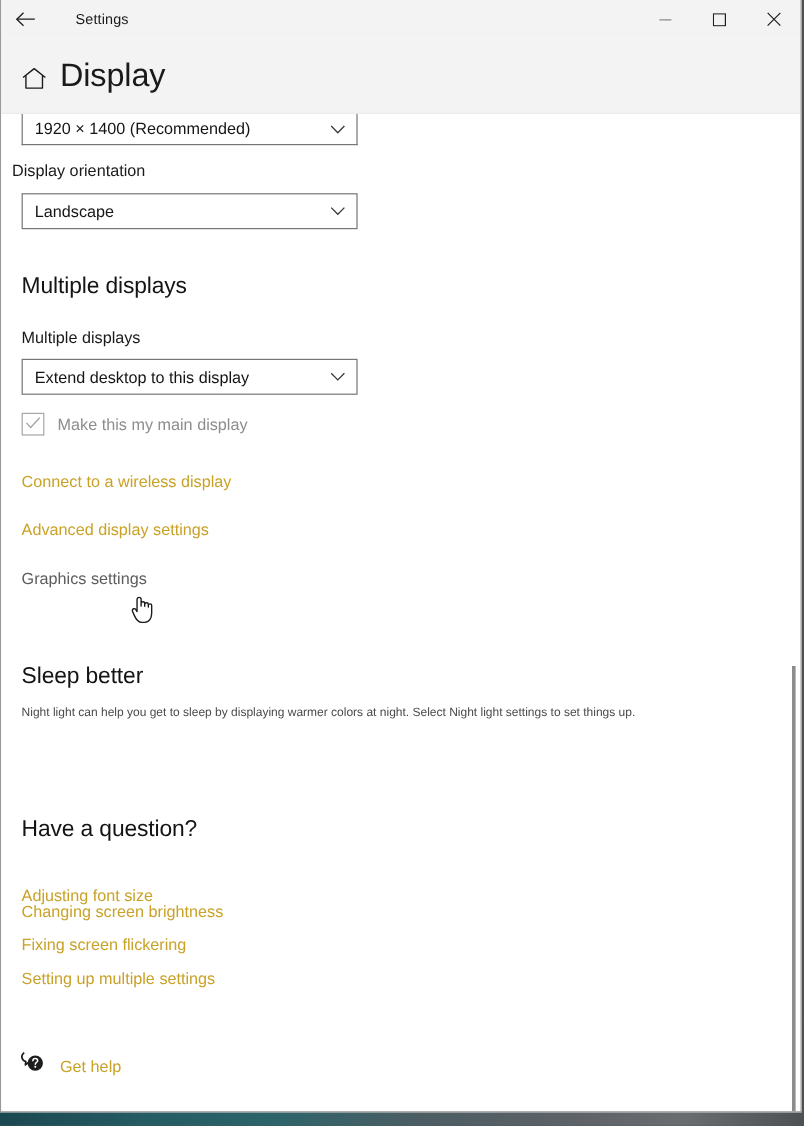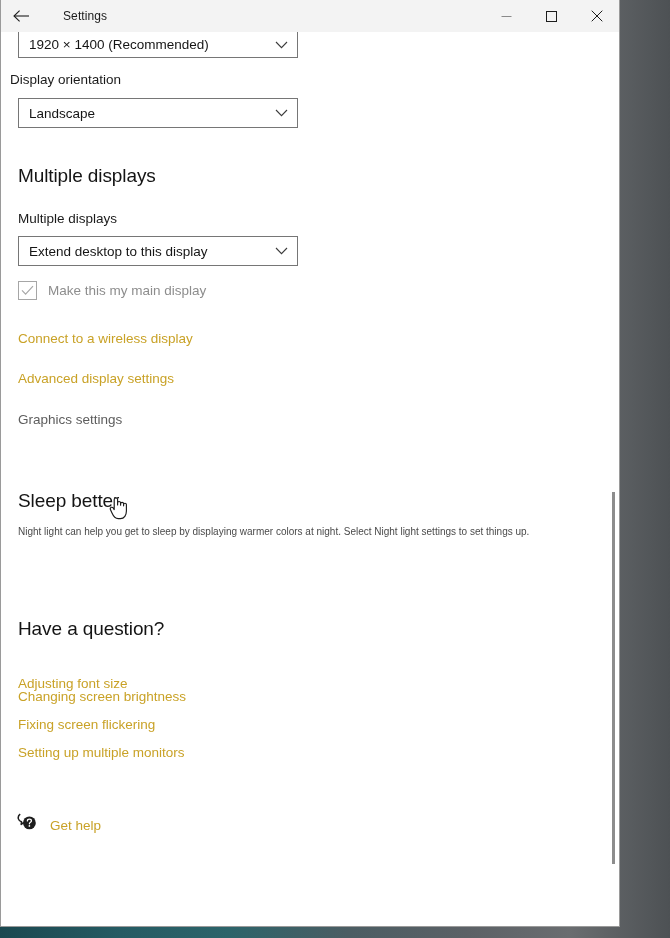--- a/index.html
+++ b/index.html
@@ -20,21 +20,21 @@
     position: absolute;
     left: 0; top: 0;
     width: 670px; height: 938px;
     background: linear-gradient(90deg, #1b4850 0%, #255b63 18%, #2c646a 34%, #4b5d63 52%, #5c6166 70%, #6a6d70 85%, #4d5154 100%);
   }
 
   
   #settings-window {
     position: absolute;
     left: 0; top: 0;
-    width: 620px;
+    width: 668px;
     height: 927px;
     background: #ffffff;
     border: 1px solid #9a9a9a;
     border-top: none;
     box-sizing: border-box;
     overflow: hidden;
   }
 
   
   .titlebar {
@@ -254,20 +254,29 @@
       <div class="win-btn">
         <span>
           <svg width="12" height="12" viewBox="0 0 12 12">
             <path d="M0.7 0.7 L11.3 11.3 M11.3 0.7 L0.7 11.3" stroke="#1d1d1d" stroke-width="1"></path>
           </svg>
         </span>
       </div>
     </div>
   </div>
 
+  <div class="page-header">
+    <div class="home-icon">
+      <svg width="21" height="19" viewBox="0 0 21 19" fill="none">
+        <path d="M1.2 8.6 L10.5 1.2 L19.8 8.6" stroke="#1b1b1b" stroke-width="1.15" fill="none" stroke-linejoin="round"></path>
+        <path d="M3.6 7.0 V17.4 H17.4 V7.0" stroke="#1b1b1b" stroke-width="1.15" fill="none" stroke-linejoin="round"></path>
+      </svg>
+    </div>
+    <div class="page-title">Display</div>
+  </div>
 
   <div class="content">
 
     <div class="combo clipped abs" style="left:17px; top:0px;">
       <span>1920 × 1400 (Recommended)</span>
       <span class="chev">
         <svg width="13" height="8" viewBox="0 0 13 8">
             <path d="M1 1 L6.5 6.6 L12 1" stroke="#3b3b3b" stroke-width="1.1" fill="none"></path>
           </svg>
       </span>
@@ -309,21 +318,21 @@
     <a class="link abs" href="#" style="left:17px; top:339px;">Advanced display settings</a>
     <a class="link hovered abs" href="#" style="left:17px; top:380px;">Graphics settings</a>
 
     <div class="section-heading abs" style="left:17px; top:458px;">Sleep better</div>
     <p class="body-text abs" style="left:17px; top:490px;">Night light can help you get to sleep by displaying warmer colors at night. Select Night light settings to set things up.</p>
 
     <div class="section-heading abs" style="left:17px; top:586px;">Have a question?</div>
     <a class="link abs" href="#" style="left:17px; top:644px;">Adjusting font size</a>
     <a class="link abs" href="#" style="left:17px; top:657px;">Changing screen brightness</a>
     <a class="link abs" href="#" style="left:17px; top:685px;">Fixing screen flickering</a>
-    <a class="link abs" href="#" style="left:17px; top:713px;">Setting up multiple monitors</a>
+    <a class="link abs" href="#" style="left:17px; top:713px;">Setting up multiple settings</a>
 
     <div class="gethelp-row abs" style="left:15px; top:779px;">
       <div class="gethelp-icon">
         <svg width="21" height="19" viewBox="0 0 21 19">
           <path d="M3.2 1.2 C1.6 2.4 0.9 4.2 1.4 5.9 C1.8 7.3 3.0 8.3 4.5 8.7 L4.2 11.4 L6.9 9.3" stroke="#1d1d1d" stroke-width="1.5" fill="none" stroke-linejoin="round"></path>
           <circle cx="12.4" cy="9.9" r="6.4" fill="#1d1d1d"></circle>
           <path d="M10.4 7.9 C10.4 6.8 11.3 6.1 12.4 6.1 C13.5 6.1 14.4 6.8 14.4 7.9 C14.4 9.2 12.4 9.3 12.4 10.8" stroke="#ffffff" stroke-width="1.25" fill="none" stroke-linecap="round"></path>
           <circle cx="12.4" cy="12.9" r="0.85" fill="#ffffff"></circle>
         </svg>
       </div>

